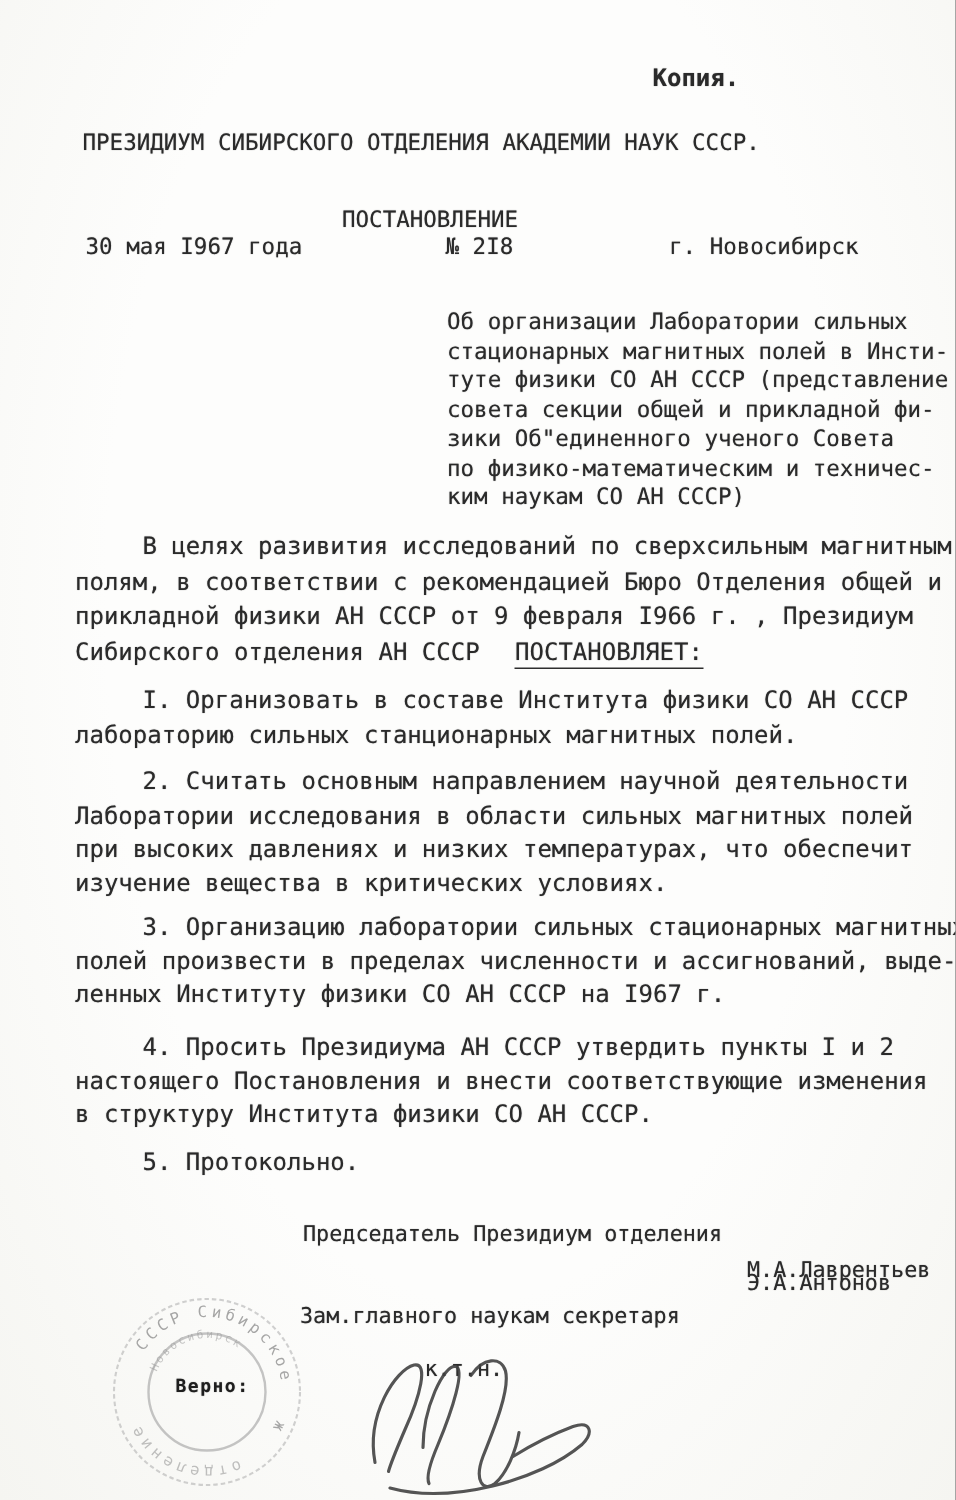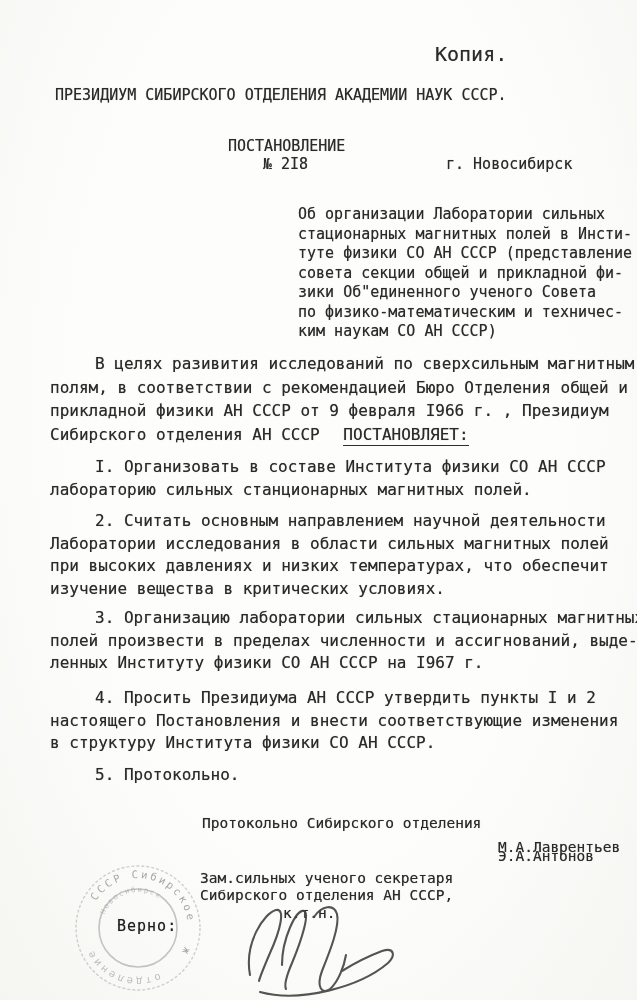--- a/index.html
+++ b/index.html
@@ -12,42 +12,43 @@
     font-family:"DejaVu Sans Mono", "Liberation Mono", monospace;
     color:#2a2a2a;
   }
   .t{
     position:absolute;
     white-space:pre-line;
     text-shadow:0 0 .7px rgba(25,25,25,.55);
     line-height:1.25;
   }
   .fs15{font-size:15px;}
-  .fs16{font-size:20px;}
+  .fs16{font-size:16px;font-weight:bold;}
   .subject{font-size:15px;line-height:19.5px;width:350px;}
   .body-par{font-size:16px;line-height:22.5px;width:600px;text-indent:45px;}
   .intro{line-height:23.5px;}
   .u{border-bottom:1.6px solid #2e2e2e;padding-bottom:1px;margin-left:14px;}
   .sig{font-size:14.5px;}
-  .verno{font-size:15px;font-weight:normal;color:#1e1e1e;letter-spacing:1px;}
+  .verno{font-size:12px;font-weight:bold;color:#1e1e1e;letter-spacing:1px;}
   .stamp{position:absolute;left:38px;top:828px;width:200px;height:200px;}
   .handsig{position:absolute;left:228px;top:893px;width:192px;height:112px;}
 </style>
 </head>
 <body>
 
 <div class="page">
 
   <div class="t fs16" style="left:435px;top:42px;">Копия.</div>
 
   <div class="t fs15" style="left:55px;top:86px;">ПРЕЗИДИУМ СИБИРСКОГО ОТДЕЛЕНИЯ АКАДЕМИИ НАУК СССР.</div>
 
   <div class="t fs15" style="left:228px;top:137px;">ПОСТАНОВЛЕНИЕ</div>
 
-  <div class="t fs15" style="left:263px;top:155px;">№ 2I8</div>
+  <div class="t fs15" style="left:57px;top:155px;">30 мая I967 года</div>
+  <div class="t fs15" style="left:297px;top:155px;">№ 2I8</div>
   <div class="t fs15" style="left:398px;top:155px;margin-left:48px;">г. Новосибирск</div>
 
   <div class="t subject" style="left:298px;top:205px;">Об организации Лаборатории сильных
 стационарных магнитных полей в Инсти-
 туте физики СО АН СССР (представление
 совета секции общей и прикладной фи-
 зики Об"единенного ученого Совета
 по физико-математическим и техничес-
 ким наукам СО АН СССР)</div>
 
@@ -63,25 +64,24 @@
 при высоких давлениях и низких температурах, что обеспечит
 изучение вещества в критических условиях.</div>
   <div class="t body-par" style="left:50px;top:607px;">3. Организацию лаборатории сильных стационарных магнитных
 полей произвести в пределах численности и ассигнований, выде-
 ленных Институту физики СО АН СССР на I967 г.</div>
   <div class="t body-par" style="left:50px;top:687px;">4. Просить Президиума АН СССР утвердить пункты I и 2
 настоящего Постановления и внести соответствующие изменения
 в структуру Института физики СО АН СССР.</div>
   <div class="t body-par" style="left:50px;top:764px;">5. Протокольно.</div>
 
-  <div class="t sig" style="left:202px;top:814px;">Протокольно Сибирского отделения</div>
+  <div class="t sig" style="left:202px;top:814px;">Председатель Президиум отделения</div>
   <div class="t sig" style="left:498px;top:838px;">М.А.Лаврентьев</div>
 
-  <div class="t sig" style="left:200px;top:869px;">Зам.сильных ученого секретаря</div>
-  <div class="t sig" style="left:200px;top:886px;">Сибирского отделения АН СССР,</div>
+  <div class="t sig" style="left:200px;top:869px;">Зам.главного наукам секретаря</div>
   <div class="t sig" style="left:283px;top:904px;">к.т.н.</div>
   <div class="t sig" style="left:498px;top:847px;">Э.А.Антонов</div>
 
   <svg class="stamp" viewBox="0 0 200 200">
     <defs>
       <path id="rimpath" d="M50,100 a50,50 0 1 1 0,0.01" fill="none"></path>
       <path id="innerpath" d="M64,100 a36,36 0 1 1 0,0.01" fill="none"></path>
     </defs>
     <circle cx="100" cy="100" r="62" fill="none" stroke="#b2b2b2" stroke-width="1.4" stroke-dasharray="3 2" opacity="0.6"></circle>
     <circle cx="100" cy="100" r="39" fill="none" stroke="#a6a6a6" stroke-width="1.6" opacity="0.65"></circle>

